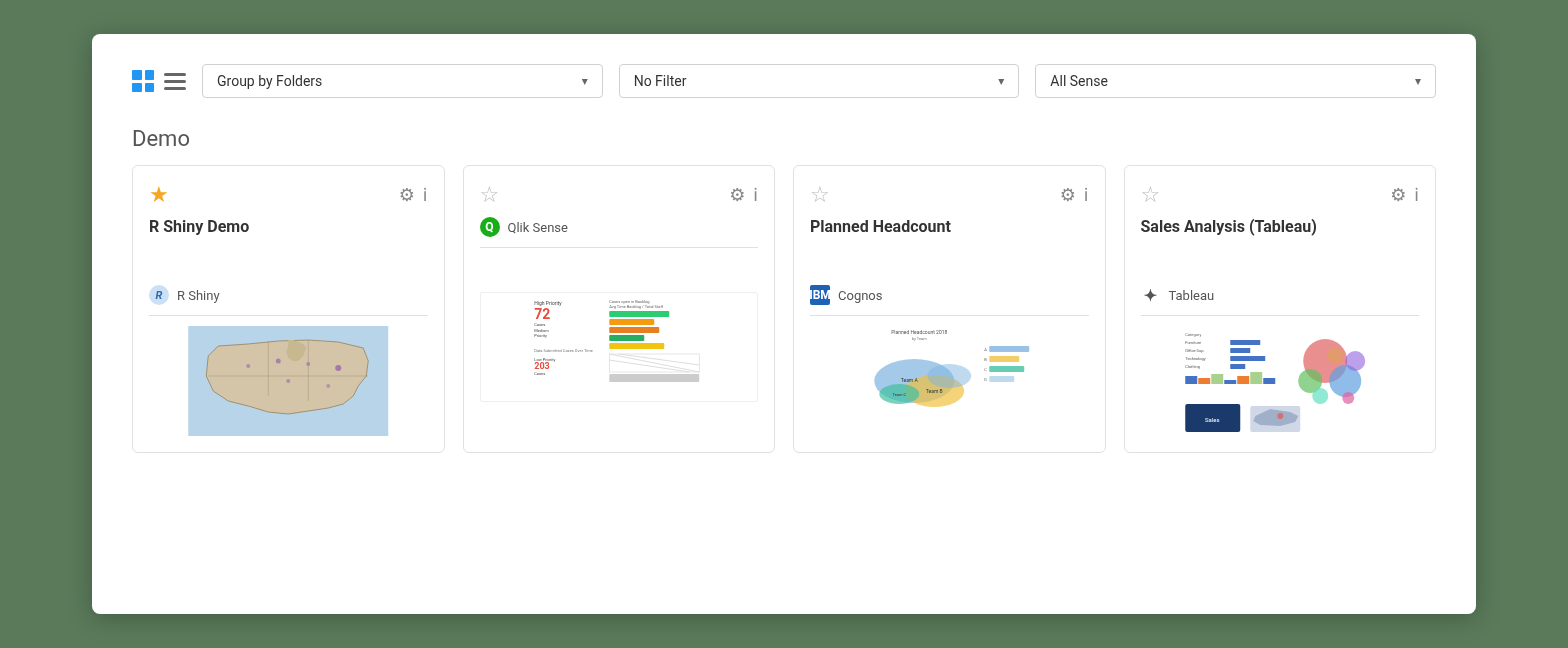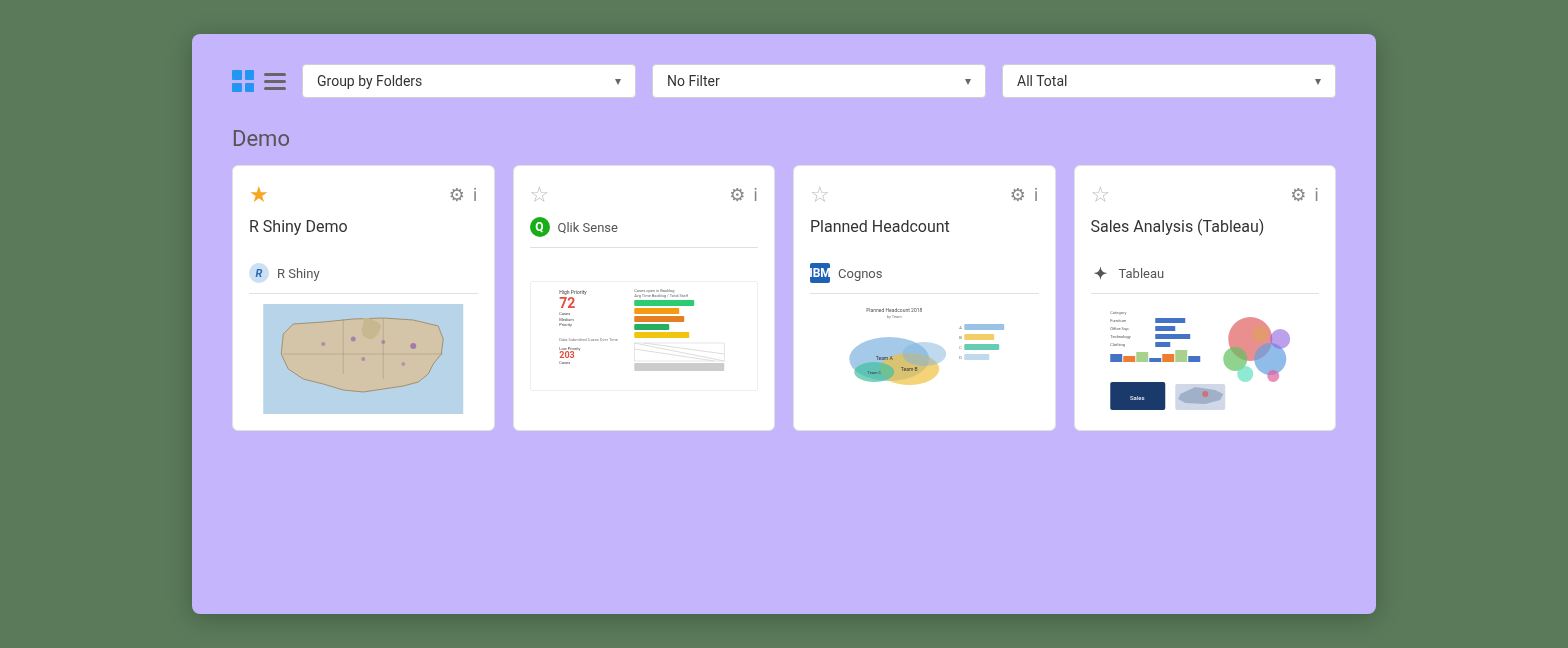--- a/index.html
+++ b/index.html
@@ -7,24 +7,24 @@
     body {
       background-color: #5a7a5a;
       display: flex;
       justify-content: center;
       align-items: center;
       min-height: 100vh;
       font-family: -apple-system, BlinkMacSystemFont, 'Segoe UI', Roboto, sans-serif;
     }
 
     .window {
-      background: #c4b5fd;
+      background: #ffffff;
       border-radius: 8px;
       box-shadow: 0 4px 24px rgba(0,0,0,0.25);
-      width: 1184px;
+      width: 1384px;
       min-height: 580px;
       padding: 30px 40px 40px;
     }
 
     .toolbar {
       display: flex;
       align-items: center;
       gap: 16px;
       margin-bottom: 28px;
     }
@@ -135,22 +135,22 @@
 
     .gear-icon, .info-icon {
       font-size: 18px;
       color: #888;
       cursor: pointer;
     }
 
     .card-title {
       font-size: 16px;
       color: #333;
-      font-weight: 400;
-      margin-bottom: 2px;
+      font-weight: 700;
+      margin-bottom: 24px;
       min-height: 44px;
     }
 
     .card-provider {
       display: flex;
       align-items: center;
       gap: 8px;
       font-size: 13px;
       color: #555;
       border-bottom: 1px solid #e0e0e0;
@@ -270,21 +270,21 @@
 
     <div class="dropdown-group">
       <div class="dropdown">
         <span>No Filter</span>
         <span class="dropdown-arrow">▾</span>
       </div>
     </div>
 
     <div class="dropdown-group">
       <div class="dropdown">
-        <span>All Total</span>
+        <span>All Sense</span>
         <span class="dropdown-arrow">▾</span>
       </div>
     </div>
   </div>
 
   <div class="section-title">Demo</div>
 
   <div class="cards-grid">
 
     <div class="card">

